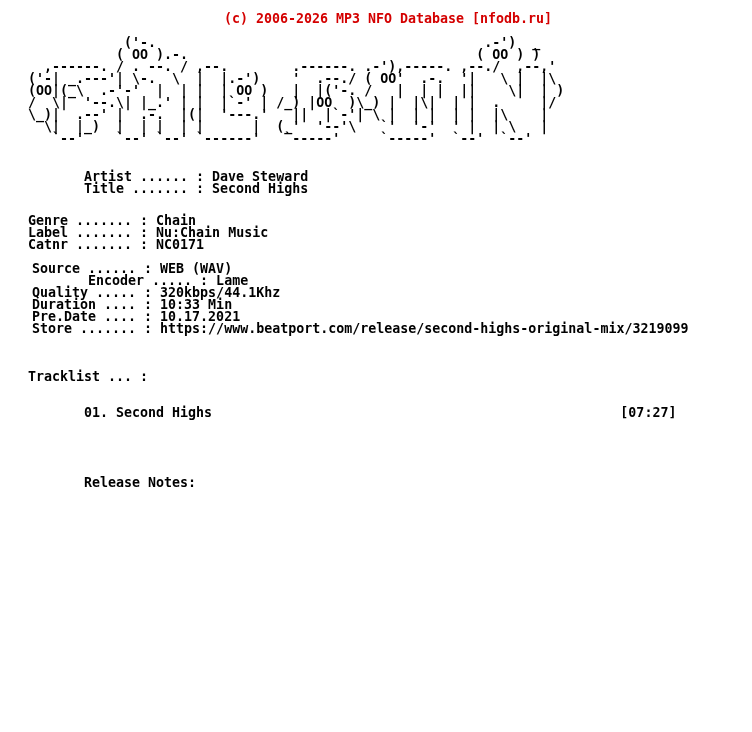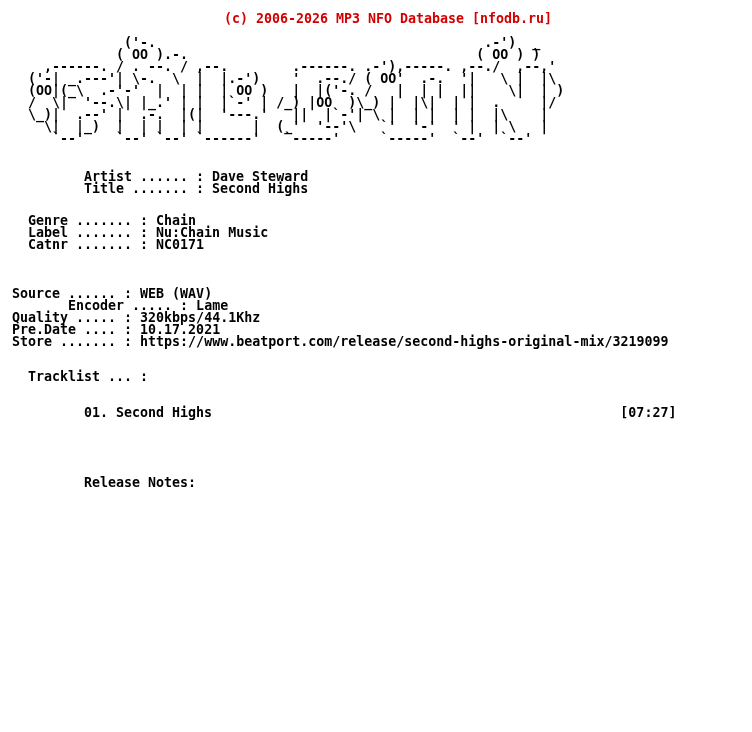--- a/index.html
+++ b/index.html
@@ -29,39 +29,39 @@
   .credit {
     top: 1px;
     left: 0;
     width: 752px;
     text-align: center;
     color: #d40000;
   }
   .logo      { top: 25px;  left: 16px; }
   .artist    { top: 159px; left: 72px; }
   .info1     { top: 203px; left: 16px; }
-  .info2     { top: 251px; left: 0; margin-top: 25px; }
+  .info2     { top: 251px; left: 20px; }
   .tl-label  { top: 359px; left: 16px; }
   .tracks    { top: 395px; left: 72px; }
   .relnotes  { top: 465px; left: 72px; text-align: center; }
 </style>
 </head>
 <body>
 
 <div class="nfo-canvas">
 
   <pre class="credit" style="color: rgb(212, 0, 0);">(c) 2006-2026 MP3 NFO Database [nfodb.ru]</pre>
 
   <pre class="logo"><div>            ('-.                                         .-')  _</div><div>           ( OO ).-.                                    ( OO ) )</div><div>  ,------. / . --. / ,--.        .------. .-'),-----. ,--./  ,--,'</div><div>('-| _.---'| \-.  \  |  |.-')    '  .--./ ( OO'  .-.  '|   \ |  |\</div><div>(OO|(_\  .-'-'  |  | |  | OO )   |  |('-. /   |  | |  ||    \|  | )</div><div>/  \|  '--.\| |_.' | |  |`-' | /_) |OO  )\_) |  |\|  | |  .     |/</div><div>\_)|  .--' |  .-.  |(|  '---.'   ||  |`-'| \ |  | |  | |  |\    |</div><div>  \|  |_)  |  | |  | |      |  (_'  '--'\   `'  '-'  ' |  | \   |</div><div>   `--'    `--' `--' `------'   `-----'     `-----'  `--'  `--'</div></pre>
 
   <pre class="artist"><div>Artist ...... : Dave Steward</div><div>Title ....... : Second Highs</div></pre>
 
   <pre class="info1"><div>Genre ....... : Chain</div><div>Label ....... : Nu:Chain Music</div><div>Catnr ....... : NC0171</div></pre>
 
-  <pre class="info2"><div>Source ...... : WEB (WAV)</div><div>       Encoder ..... : Lame</div><div>Quality ..... : 320kbps/44.1Khz</div><div>Pre.Date .... : 10.17.2021</div><div>Store ....... : https://www.beatport.com/release/second-highs-original-mix/3219099</div></pre>
+  <pre class="info2"><div>Source ...... : WEB (WAV)</div><div>       Encoder ..... : Lame</div><div>Quality ..... : 320kbps/44.1Khz</div><div>Duration .... : 10:33 Min</div><div>Pre.Date .... : 10.17.2021</div><div>Store ....... : https://www.beatport.com/release/second-highs-original-mix/3219099</div></pre>
 
   <pre class="tl-label">Tracklist ... :</pre>
 
   <pre class="tracks"><div>01. Second Highs                                                   [07:27]</div></pre>
 
   <pre class="relnotes">Release Notes:</pre>
 
 </div>
 
 </body></html>

